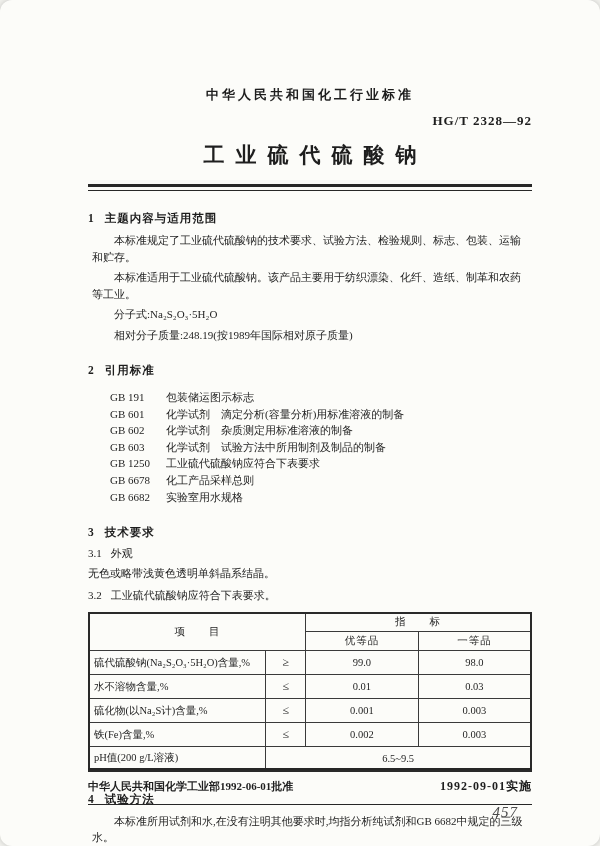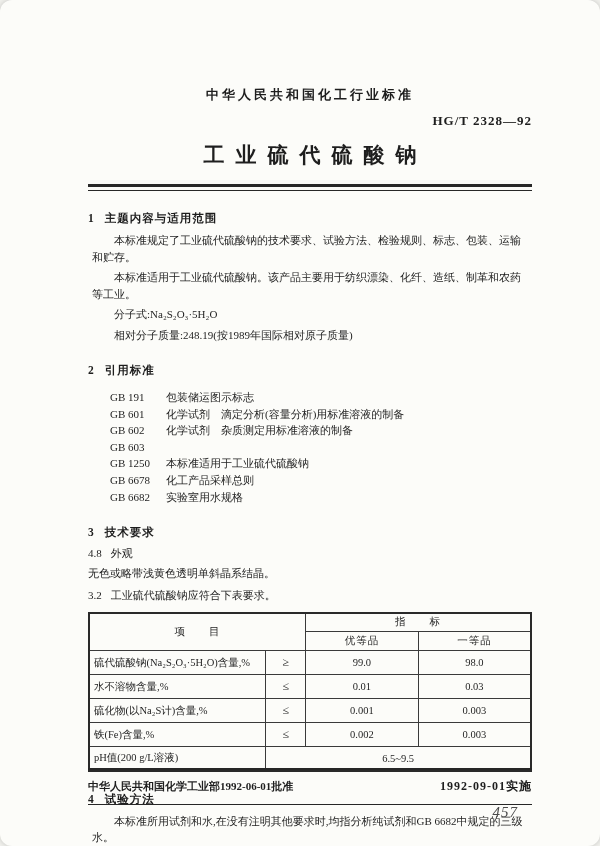--- a/index.html
+++ b/index.html
@@ -107,42 +107,43 @@
         <div class="ref-item">
           <span class="ref-code">GB 601</span>
           <span class="ref-title">化学试剂　滴定分析(容量分析)用标准溶液的制备</span>
         </div>
         <div class="ref-item">
           <span class="ref-code">GB 602</span>
           <span class="ref-title">化学试剂　杂质测定用标准溶液的制备</span>
         </div>
         <div class="ref-item">
           <span class="ref-code">GB 603</span>
+          <span class="ref-title">化学试剂　试验方法中所用制剂及制品的制备</span>
         </div>
         <div class="ref-item">
           <span class="ref-code">GB 1250</span>
-          <span class="ref-title">本标准适用于工业硫代硫酸钠</span>
+          <span class="ref-title">工业硫代硫酸钠应符合下表要求</span>
         </div>
         <div class="ref-item">
           <span class="ref-code">GB 6678</span>
           <span class="ref-title">化工产品采样总则</span>
         </div>
         <div class="ref-item">
           <span class="ref-code">GB 6682</span>
           <span class="ref-title">实验室用水规格</span>
         </div>
       </div>
     </section>
 
     <section class="sec-3">
       <h2 class="sec-heading">
         <span class="sec-num">3</span><span>技术要求</span>
       </h2>
       <p class="sub-heading">
-        <span class="sec-num">4.8</span><span>外观</span>
+        <span class="sec-num">3.1</span><span>外观</span>
       </p>
       <p class="plain-line">无色或略带浅黄色透明单斜晶系结晶。</p>
       <p class="sub-heading">
         <span class="sec-num">3.2</span><span>工业硫代硫酸钠应符合下表要求。</span>
       </p>
 
       <table class="spec-table">
         <colgroup>
           <col style="width:40%">
             <col style="width:9%">

